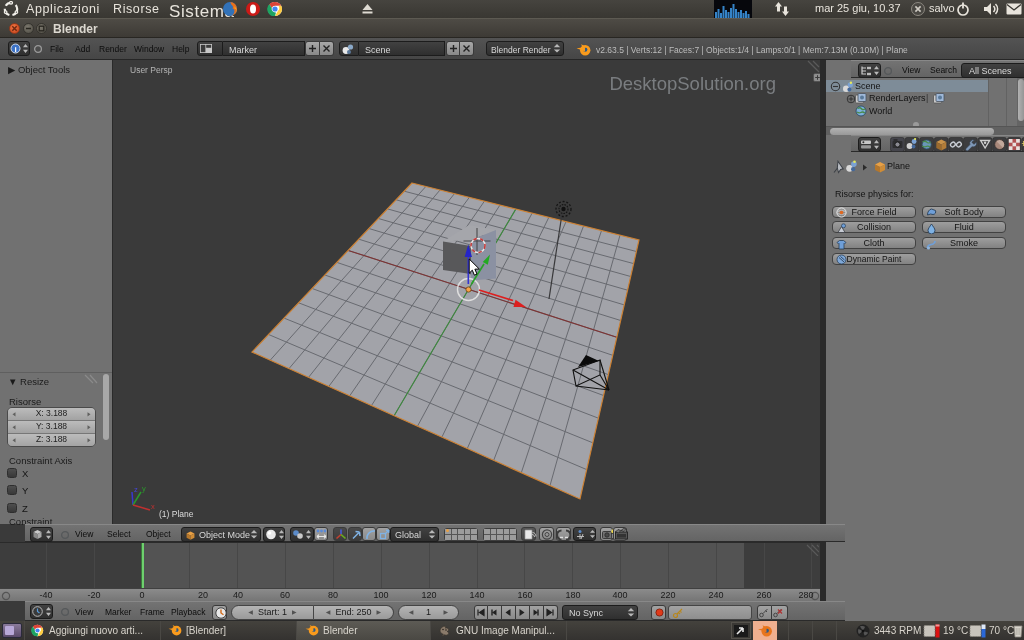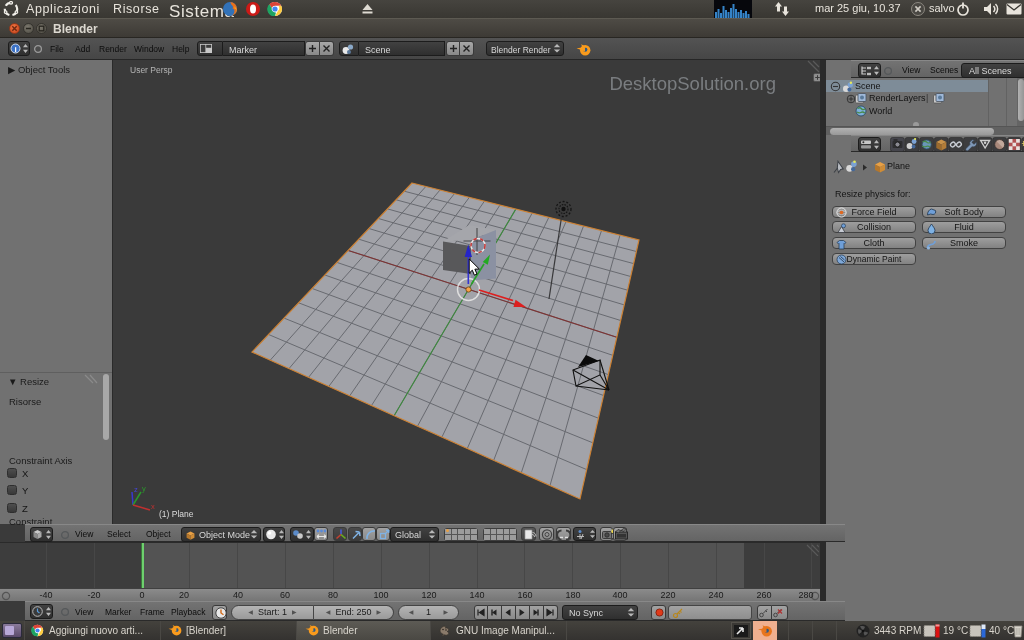--- a/index.html
+++ b/index.html
@@ -198,26 +198,46 @@
         <svg width="8" height="11" viewBox="0 0 8 11" style="position:absolute;right:2px;top:1px">
           <path d="M0.8 4.2 4 1l3.2 3.2zM0.8 6.4 4 9.6l3.2-3.2z" fill="#b8b8b8"></path>
         </svg>
       </div>
     <svg class="abs" style="left:576px;top:43px;top:5px" width="15" height="13" viewBox="0 0 15 13">
         <circle cx="9.2" cy="7.2" r="5.2" fill="#f99b1d"></circle>
         <circle cx="9.2" cy="6.6" r="2.2" fill="#2a5a8a"></circle>
         <path d="M0.5 5.2 9 4.2 9 8.4z" fill="#f99b1d"></path>
         <path d="M5 1.2 11 4 7 5.2z" fill="#f99b1d"></path>
       </svg>
+    <span style="position:absolute;left:596px;top:6.5px;color:#bcbcbc;font-size:8.5px">v2.63.5 | Verts:12 | Faces:7 | Objects:1/4 | Lamps:0/1 | Mem:7.13M (0.10M) | Plane</span>
   </div>
   <div id="toolshelf" class="abs" style="border-right:1px solid #2a2a2a">
     <span class="abs" style="left:8px;top:4px;color:#1a1a1a">▶ Object Tools</span>
     <div class="abs" style="left:0;top:312px;width:112px;height:1px;background:#5f5f5f"></div>
     <span class="abs" style="left:8px;top:316px;color:#1a1a1a">▼ Resize</span>
     <span class="abs" style="left:9px;top:336px;color:#1a1a1a">Risorse</span>
+    <div class="abs" style="left:7px;top:347px;width:89px;height:40px;border:1px solid #4a4a4a;border-radius:5px;overflow:hidden">
+      <div class="abs" style="left:0;top:0;width:87px;height:12.5px;background:linear-gradient(#bcbcbc,#a2a2a2);border-bottom:1px solid #777;text-align:center;font-size:8.5px;color:#222">X: 3.188</div>
+      <div class="abs" style="left:0;top:13px;width:87px;height:12.5px;background:linear-gradient(#bcbcbc,#a2a2a2);border-bottom:1px solid #777;text-align:center;font-size:8.5px;color:#222">Y: 3.188</div>
+      <div class="abs" style="left:0;top:26px;width:87px;height:12.5px;background:linear-gradient(#bcbcbc,#a2a2a2);text-align:center;font-size:8.5px;color:#222">Z: 3.188</div>
+      <svg class="abs" style="left:3px;top:0" width="5" height="40" viewBox="0 0 5 40">
+          <g fill="#60605f">
+            <path d="M4.5 4.2 1.5 6.3 4.5 8.4z"></path>
+            <path d="M4.5 17.2 1.5 19.3 4.5 21.4z"></path>
+            <path d="M4.5 30.2 1.5 32.3 4.5 34.4z"></path>
+          </g>
+        </svg>
+      <svg class="abs" style="right:3px;top:0" width="5" height="40" viewBox="0 0 5 40">
+          <g fill="#60605f">
+            <path d="M0.5 4.2 3.5 6.3 0.5 8.4z"></path>
+            <path d="M0.5 17.2 3.5 19.3 0.5 21.4z"></path>
+            <path d="M0.5 30.2 3.5 32.3 0.5 34.4z"></path>
+          </g>
+        </svg>
+    </div>
     <span class="abs" style="left:9px;top:395px;color:#1a1a1a">Constraint Axis</span>
     <div class="abs" style="left:7px;top:408px;width:10px;height:10px;background:linear-gradient(#4e4e4e,#383838);border:1px solid #2e2e2e;border-radius:2.5px"></div>
       <span class="abs" style="left:22px;top:408px">X</span>
     <div class="abs" style="left:7px;top:425px;width:10px;height:10px;background:linear-gradient(#4e4e4e,#383838);border:1px solid #2e2e2e;border-radius:2.5px"></div>
       <span class="abs" style="left:22px;top:425px">Y</span>
     <div class="abs" style="left:7px;top:443px;width:10px;height:10px;background:linear-gradient(#4e4e4e,#383838);border:1px solid #2e2e2e;border-radius:2.5px"></div>
       <span class="abs" style="left:22px;top:443px">Z</span>
     <span class="abs" style="left:9px;top:456px;color:#1a1a1a">Constraint</span>
     <div class="abs" style="left:103px;top:314px;width:6px;height:66px;background:#a8a8a8;border-radius:3px"></div>
     <svg class="abs" style="left:84px;top:314px" width="14" height="10" viewBox="0 0 14 10">
@@ -310,21 +330,21 @@
             <path d="M3 2.5v8M3 4h4M3 7h4M3 10h4" stroke="#ccc" stroke-width="1.2" fill="none"></path>
             <rect x="8" y="2.8" width="4" height="2.4" fill="#bbb"></rect>
             <rect x="8" y="8.8" width="4" height="2.4" fill="#bbb"></rect>
             <path d="M15 5.2 17.5 2l2.5 3.2zM15 7.8 17.5 11l2.5-3.2z" fill="#b8b8b8"></path>
           </svg>
         </div>
       <svg class="abs" style="left:32px;top:4.5px" width="10" height="10" viewBox="0 0 10 10">
           <circle cx="5" cy="5" r="3.4" fill="none" stroke="#55585a" stroke-width="1.3"></circle>
         </svg>
       <span class="hmenu" style="left:51px;top:4px">View</span>
-        <span class="hmenu" style="left:79px;top:4px">Scenes</span>
+        <span class="hmenu" style="left:79px;top:4px">Search</span>
       <div class="ddark" style="left:110px;top:1.5px;width:77px;height:15px">
           <span style="position:absolute;left:7px;top:2.5px">All Scenes</span>
           <svg width="8" height="11" viewBox="0 0 8 11" style="position:absolute;right:2px;top:1px">
             <path d="M0.8 4.2 4 1l3.2 3.2zM0.8 6.4 4 9.6l3.2-3.2z" fill="#b8b8b8"></path>
           </svg>
         </div>
     </div>
     <div class="abs" style="left:6px;top:18px;width:198px;height:48px;background:#717171;font-size:9px;color:#141414">
       <div class="abs" style="left:162px;top:0;width:1px;height:48px;background:#626262"></div>
       <div class="abs" style="left:180px;top:0;width:1px;height:48px;background:#626262"></div>
@@ -459,21 +479,21 @@
         </svg>
       <svg class="abs" style="left:36px;top:12px" width="6" height="7" viewBox="0 0 6 7">
           <path d="M1 0.5 5 3.5 1 6.5z" fill="#2a2a2a"></path>
         </svg>
       <svg class="abs" style="left:47px;top:7.5px" width="14" height="14" viewBox="0 0 14 14">
           <path d="M2 4.5 7 2l5 2.5L7 7z" fill="#e8a045"></path>
           <path d="M2 4.5v5.5l5 2.5V7z" fill="#b5772c"></path>
           <path d="M12 4.5v5.5l-5 2.5V7z" fill="#cf8c36"></path>
         </svg>
       <span class="abs" style="left:61px;top:9px">Plane</span>
-      <span class="abs" style="left:9px;top:37px">Resize physics for:</span>
+      <span class="abs" style="left:9px;top:37px">Risorse physics for:</span>
       <div class="pbtn" style="left:6px;top:53.5px"><svg width="11" height="11" viewBox="0 0 11 11" style="position:absolute;left:3px;top:0.5px">
             <circle cx="5.5" cy="5.5" r="4.6" fill="none" stroke="#e8e8e8" stroke-width="1"></circle>
             <ellipse cx="5.5" cy="5.5" rx="4.6" ry="1.8" fill="none" stroke="#d0d0d0" stroke-width="0.8"></ellipse>
             <circle cx="5.5" cy="5.5" r="1.8" fill="#e06820"></circle>
           </svg>Force Field</div>
       <div class="pbtn" style="left:96px;top:53.5px"><svg width="11" height="11" viewBox="0 0 11 11" style="position:absolute;left:3px;top:0.5px">
             <path d="M1.5 8c0-3 1.5-5.5 4-6l4 1.5c.8 2-0.5 4-2.5 4L4.5 7c-1 .3-2 .8-3 1z" fill="#6f9fd8" stroke="#2a3f58" stroke-width="0.9"></path>
           </svg>Soft Body</div>
       <div class="pbtn" style="left:6px;top:69.3px"><svg width="11" height="11" viewBox="0 0 11 11" style="position:absolute;left:3px;top:0.5px">
             <path d="M2 9.5 5.5 3.5 9 9.5z" fill="#c8ccd4" stroke="#3a3e44" stroke-width="0.8"></path>
@@ -670,21 +690,21 @@
   <div id="truler" class="abs">
     <svg class="abs" style="left:1px;top:2px" width="10" height="10" viewBox="0 0 10 10">
         <circle cx="5" cy="5" r="3.6" fill="none" stroke="#555" stroke-width="1.2"></circle>
       </svg>
       <svg class="abs" style="left:810px;top:2px" width="10" height="10" viewBox="0 0 10 10">
         <circle cx="5" cy="5" r="3.6" fill="none" stroke="#555" stroke-width="1.2"></circle>
       </svg>
     <span class="num" style="left:46px;transform:translateX(-50%)">-40</span>
       <span class="num" style="left:94px;transform:translateX(-50%)">-20</span>
       <span class="num" style="left:142px;transform:translateX(-50%)">0</span>
-      <span class="num" style="left:184px;transform:translateX(-50%)">20</span>
+      <span class="num" style="left:203px;transform:translateX(-50%)">20</span>
       <span class="num" style="left:238px;transform:translateX(-50%)">40</span>
       <span class="num" style="left:285px;transform:translateX(-50%)">60</span>
       <span class="num" style="left:333px;transform:translateX(-50%)">80</span>
       <span class="num" style="left:381px;transform:translateX(-50%)">100</span>
       <span class="num" style="left:429px;transform:translateX(-50%)">120</span>
       <span class="num" style="left:477px;transform:translateX(-50%)">140</span>
       <span class="num" style="left:525px;transform:translateX(-50%)">160</span>
       <span class="num" style="left:573px;transform:translateX(-50%)">180</span>
       <span class="num" style="left:620px;transform:translateX(-50%)">400</span>
       <span class="num" style="left:668px;transform:translateX(-50%)">220</span>
@@ -844,19 +864,19 @@
         <rect x="1" y="1.5" width="11" height="11" rx="1" fill="#c8c4bc" stroke="#8a867e" stroke-dasharray="1.5 1" stroke-width="1"></rect>
         <rect x="12.5" y="0.5" width="4" height="13" fill="#dd1111"></rect>
         <rect x="12.5" y="0.5" width="4" height="2" fill="#ee9999"></rect>
       </svg>
     <span class="abs" style="left:943px;top:3.5px">19 °C</span>
     <svg class="abs" style="left:969px;top:2.5px" width="17" height="14" viewBox="0 0 17 14">
         <rect x="1" y="1.5" width="11" height="11" rx="1" fill="#c8c4bc" stroke="#8a867e" stroke-dasharray="1.5 1" stroke-width="1"></rect>
         <rect x="12.5" y="5" width="4" height="8.5" fill="#2a68d8"></rect>
         <rect x="12.5" y="0.5" width="4" height="4.5" fill="#dde8f8"></rect>
       </svg>
-    <span class="abs" style="left:989px;top:3.5px">40 °C</span>
+    <span class="abs" style="left:989px;top:3.5px">70 °C</span>
     <svg class="abs" style="left:1012px;top:2px" width="12" height="15" viewBox="0 0 12 15">
         <path d="M2 3h8l-1 11H3z" fill="#d8d4cc" stroke="#8a867e" stroke-width="0.8"></path>
         <path d="M4.2 5v7M6 5v7M7.8 5v7" stroke="#a8a49c" stroke-width="0.8"></path>
       </svg>
   </div>
 </div>
 
 </body></html>

